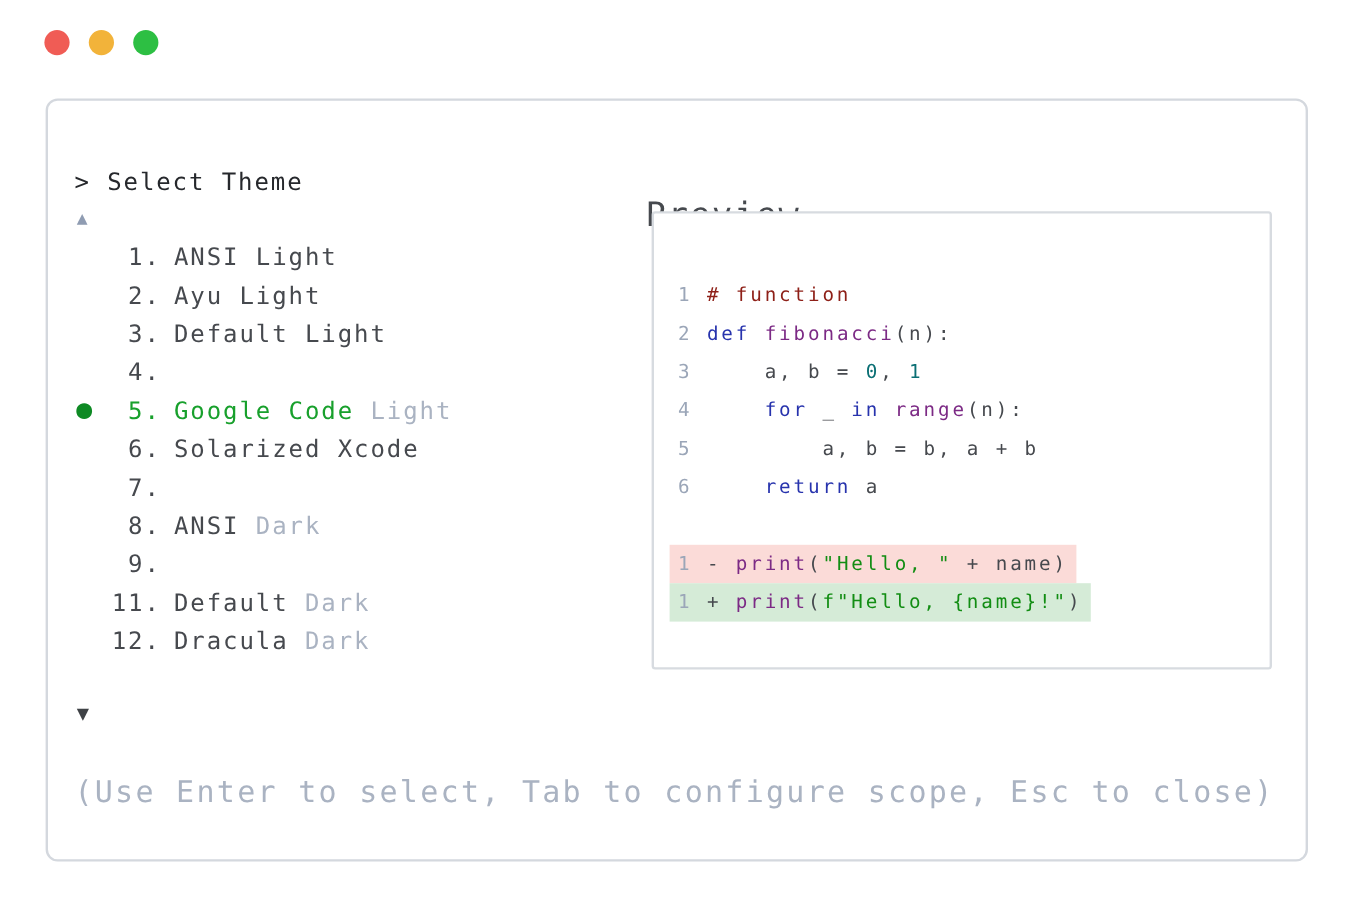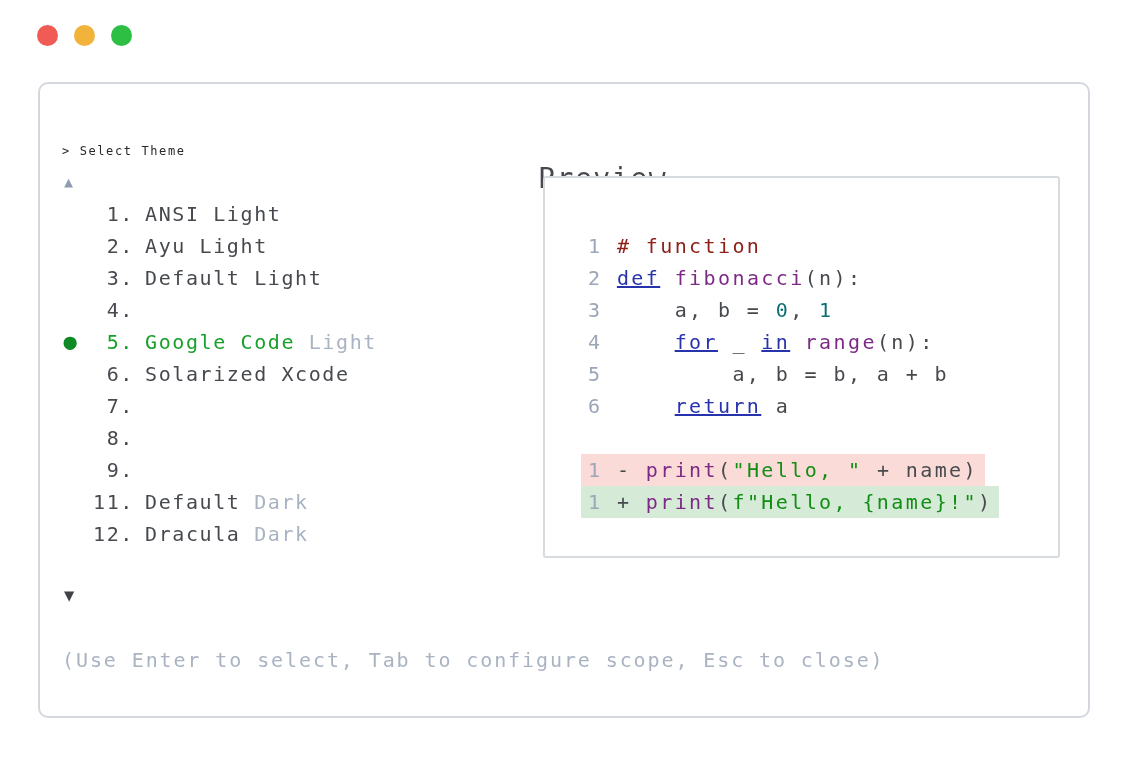--- a/index.html
+++ b/index.html
@@ -13,21 +13,21 @@
   .controls{position:absolute;left:37px;top:25px;display:flex;gap:16px;}
   .tl{width:21px;height:21px;border-radius:50%;}
   .tl.red{background:var(--dot-red);}
   .tl.yellow{background:var(--dot-yellow);}
   .tl.green{background:var(--dot-green);}
 
   
   .panel{position:absolute;left:38px;top:82px;width:1052px;height:636px;
     background:#fff;border:2px solid var(--panel-border);border-radius:10px;}
 
-  .prompt{position:absolute;left:22px;top:52px;font-size:12px;line-height:30px;
+  .prompt{position:absolute;left:22px;top:52px;font-size:20px;line-height:30px;
     letter-spacing:1.6px;color:var(--text-dark);white-space:pre;}
 
   .arrow{position:absolute;left:24px;font-size:15px;line-height:30px;}
   .arrow.up{top:83px;color:var(--up-arrow);}
   .arrow.down{top:496px;color:var(--down-arrow);font-size:17px;}
 
   
   .list{position:absolute;left:0;top:114px;width:480px;}
   .row{position:relative;height:32px;font-size:20px;line-height:32px;
     letter-spacing:1.6px;color:var(--list-text);white-space:pre;cursor:default;}
@@ -36,36 +36,36 @@
   .row .num{position:absolute;left:22px;top:0;width:72px;text-align:right;}
   .row .name{position:absolute;left:105px;top:0;}
   .row .mut{color:var(--muted);}
   .row.selected .num,.row.selected .nm{color:var(--accent-green);}
 
   
   .preview-label{position:absolute;left:498px;top:52px;font-size:28px;line-height:30px;
     letter-spacing:1.6px;color:var(--list-text);margin-top:28px;}
   .preview-box{position:absolute;left:503px;top:92px;width:517px;height:382px;
     background:#fff;border:2px solid var(--box-border);border-radius:3px;}
-  .code{position:absolute;left:20px;top:52px;font-size:20px;line-height:32px;
-    letter-spacing:2.4px;white-space:pre;margin-left:23px;}
+  .code{position:absolute;left:20px;top:52px;font-size:16px;line-height:32px;
+    letter-spacing:2.4px;white-space:pre;}
   .cl{height:32px;}
   .tk-ln{color:var(--line-number);}
   .tk-pln{color:var(--list-text);}
   .tk-com{color:var(--syntax-comment);}
-  .tk-kwd{color:var(--syntax-keyword);text-decoration:underline;}
+  .tk-kwd{color:var(--syntax-keyword);}
   .tk-typ{color:var(--syntax-type);}
   .tk-str{color:var(--syntax-string);}
   .tk-lit{color:var(--syntax-literal);}
   .hl{display:inline-block;padding:0 7px;margin-left:-7px;}
   .hl.removed{background:var(--diff-removed-bg);}
   .hl.added{background:var(--diff-added-bg);}
 
   
-  .footer{position:absolute;left:22px;top:561px;font-size:20px;line-height:30px;
+  .footer{position:absolute;left:22px;top:561px;font-size:25px;line-height:30px;
     letter-spacing:1.9px;color:var(--muted);white-space:pre;}
 </style>
 </head>
 <body>
 
 <div class="controls">
   <span class="tl red"></span>
   <span class="tl yellow"></span>
   <span class="tl green"></span>
 </div>
@@ -75,21 +75,21 @@
   <div class="arrow up">▲</div>
 
   <div class="list">
       <div class="row"><span class="dot"></span><span class="num">1.</span><span class="name"><span class="nm">ANSI Light</span></span></div>
       <div class="row"><span class="dot"></span><span class="num">2.</span><span class="name"><span class="nm">Ayu Light</span></span></div>
       <div class="row"><span class="dot"></span><span class="num">3.</span><span class="name"><span class="nm">Default Light</span></span></div>
       <div class="row"><span class="dot"></span><span class="num">4.</span></div>
       <div class="row selected"><span class="dot">●</span><span class="num">5.</span><span class="name"><span class="nm">Google Code </span><span class="mut">Light</span></span></div>
       <div class="row"><span class="dot"></span><span class="num">6.</span><span class="name"><span class="nm">Solarized Xcode</span></span></div>
       <div class="row"><span class="dot"></span><span class="num">7.</span></div>
-      <div class="row"><span class="dot"></span><span class="num">8.</span></div>
+      <div class="row"><span class="dot"></span><span class="num">8.</span><span class="name"><span class="nm">ANSI </span><span class="mut">Dark</span></span></div>
       <div class="row"><span class="dot"></span><span class="num">9.</span></div>
       <div class="row"><span class="dot"></span><span class="num">11.</span><span class="name"><span class="nm">Default </span><span class="mut">Dark</span></span></div>
       <div class="row"><span class="dot"></span><span class="num">12.</span><span class="name"><span class="nm">Dracula </span><span class="mut">Dark</span></span></div>
     </div>
 
   <div class="arrow down">▼</div>
 
   <div class="preview-label">Preview</div>
   <div class="preview-box">
     <div class="code"><div class="cl"><span><span class="tk-ln">1 </span><span class="tk-com"># function</span></span></div><div class="cl"><span><span class="tk-ln">2 </span><span class="tk-kwd">def</span><span class="tk-pln"> </span><span class="tk-typ">fibonacci</span><span class="tk-pln">(n):</span></span></div><div class="cl"><span><span class="tk-ln">3 </span><span class="tk-pln">    a, b = </span><span class="tk-lit">0</span><span class="tk-pln">, </span><span class="tk-lit">1</span></span></div><div class="cl"><span><span class="tk-ln">4 </span><span class="tk-pln">    </span><span class="tk-kwd">for</span><span class="tk-pln"> _ </span><span class="tk-kwd">in</span><span class="tk-pln"> </span><span class="tk-typ">range</span><span class="tk-pln">(n):</span></span></div><div class="cl"><span><span class="tk-ln">5 </span><span class="tk-pln">        a, b = b, a + b</span></span></div><div class="cl"><span><span class="tk-ln">6 </span><span class="tk-pln">    </span><span class="tk-kwd">return</span><span class="tk-pln"> a</span></span></div><div class="cl"><span></span></div><div class="cl"><span class="hl removed"><span class="tk-ln">1 </span><span class="tk-pln">- </span><span class="tk-typ">print</span><span class="tk-pln">(</span><span class="tk-str">"Hello, "</span><span class="tk-pln"> + name)</span></span></div><div class="cl"><span class="hl added"><span class="tk-ln">1 </span><span class="tk-pln">+ </span><span class="tk-typ">print</span><span class="tk-pln">(</span><span class="tk-str">f"Hello, {name}!"</span><span class="tk-pln">)</span></span></div></div>

